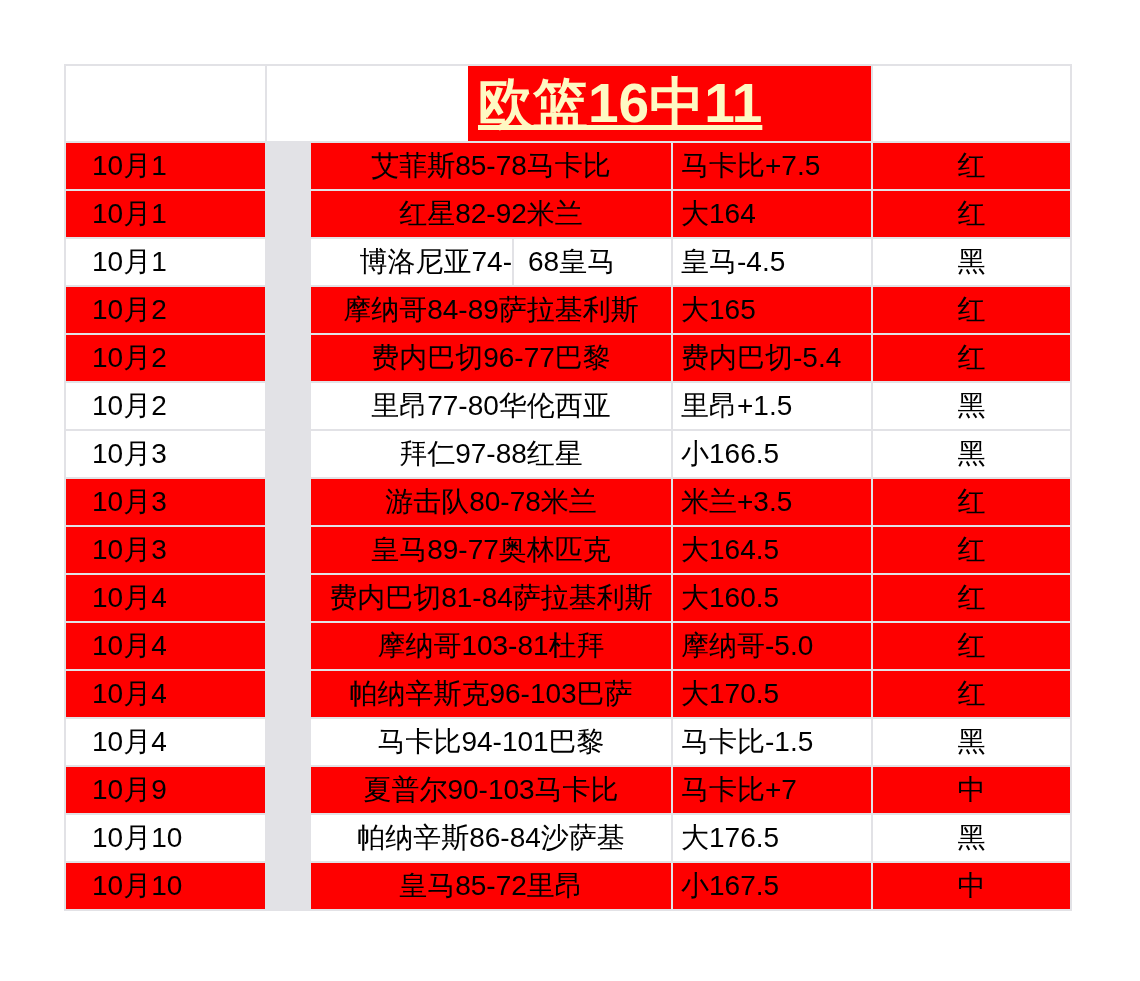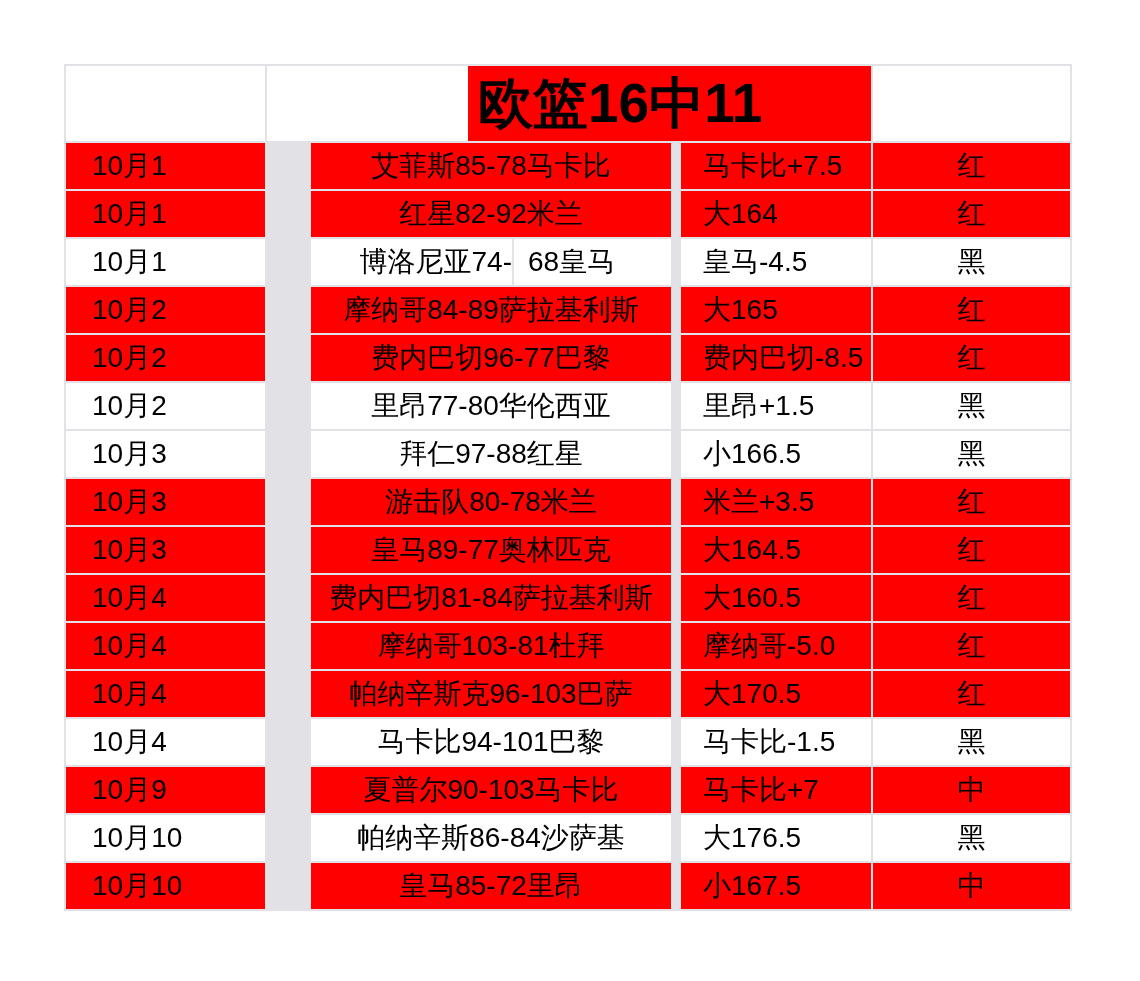--- a/index.html
+++ b/index.html
@@ -23,37 +23,38 @@
   .row{ display:contents; }
   .cell{
     background:#ffffff;
     display:flex; align-items:center;
     font-size:28px;
     white-space:nowrap; overflow:hidden;
   }
   .row.hl .cell{ background:#fe0000; }
   .cell.date{ padding-left:26px; justify-content:flex-start; }
   .cell.match{ justify-content:center;margin-left:44px; }
-  .cell.bet{ padding-left:22px; justify-content:flex-start;margin-left:8px; }
+  .cell.bet{ padding-left:8px; justify-content:flex-start; }
   .cell.result{ justify-content:center; }
 
   
   .cell.head{ background:#ffffff; }
 
   
   .title-banner{
     position:absolute; left:404px; top:2px; width:403px; height:75px;
     background:#fe0000;
     display:flex; align-items:center;
     padding-left:10px;
     overflow:hidden;
   }
   .title-banner .title-text{
-    color:#000000; font-size:55px; font-weight:bold; letter-spacing:0px;
+    color:#fef9c3; font-size:55px; font-weight:bold; letter-spacing:0px;
     white-space:nowrap;
+    text-decoration:underline;
   }
 
   
   .cell.match.split{ justify-content:flex-start; }
   .split .m-left{
     width:203px; height:100%;
     display:flex; align-items:center; justify-content:flex-end;
     border-right:2px solid #e2e2e6;
     overflow:hidden;
     text-align:right;
@@ -99,21 +100,21 @@
   <div class="row hl">
     <div class="cell date">10月2</div>
     <div class="cell match">摩纳哥84-89萨拉基利斯</div>
     <div class="cell bet">大165</div>
     <div class="cell result">红</div>
   </div>
 
   <div class="row hl">
     <div class="cell date">10月2</div>
     <div class="cell match">费内巴切96-77巴黎</div>
-    <div class="cell bet">费内巴切-8.5</div>
+    <div class="cell bet">费内巴切-5.4</div>
     <div class="cell result">红</div>
   </div>
 
   <div class="row">
     <div class="cell date">10月2</div>
     <div class="cell match">里昂77-80华伦西亚</div>
     <div class="cell bet">里昂+1.5</div>
     <div class="cell result">黑</div>
   </div>
 

